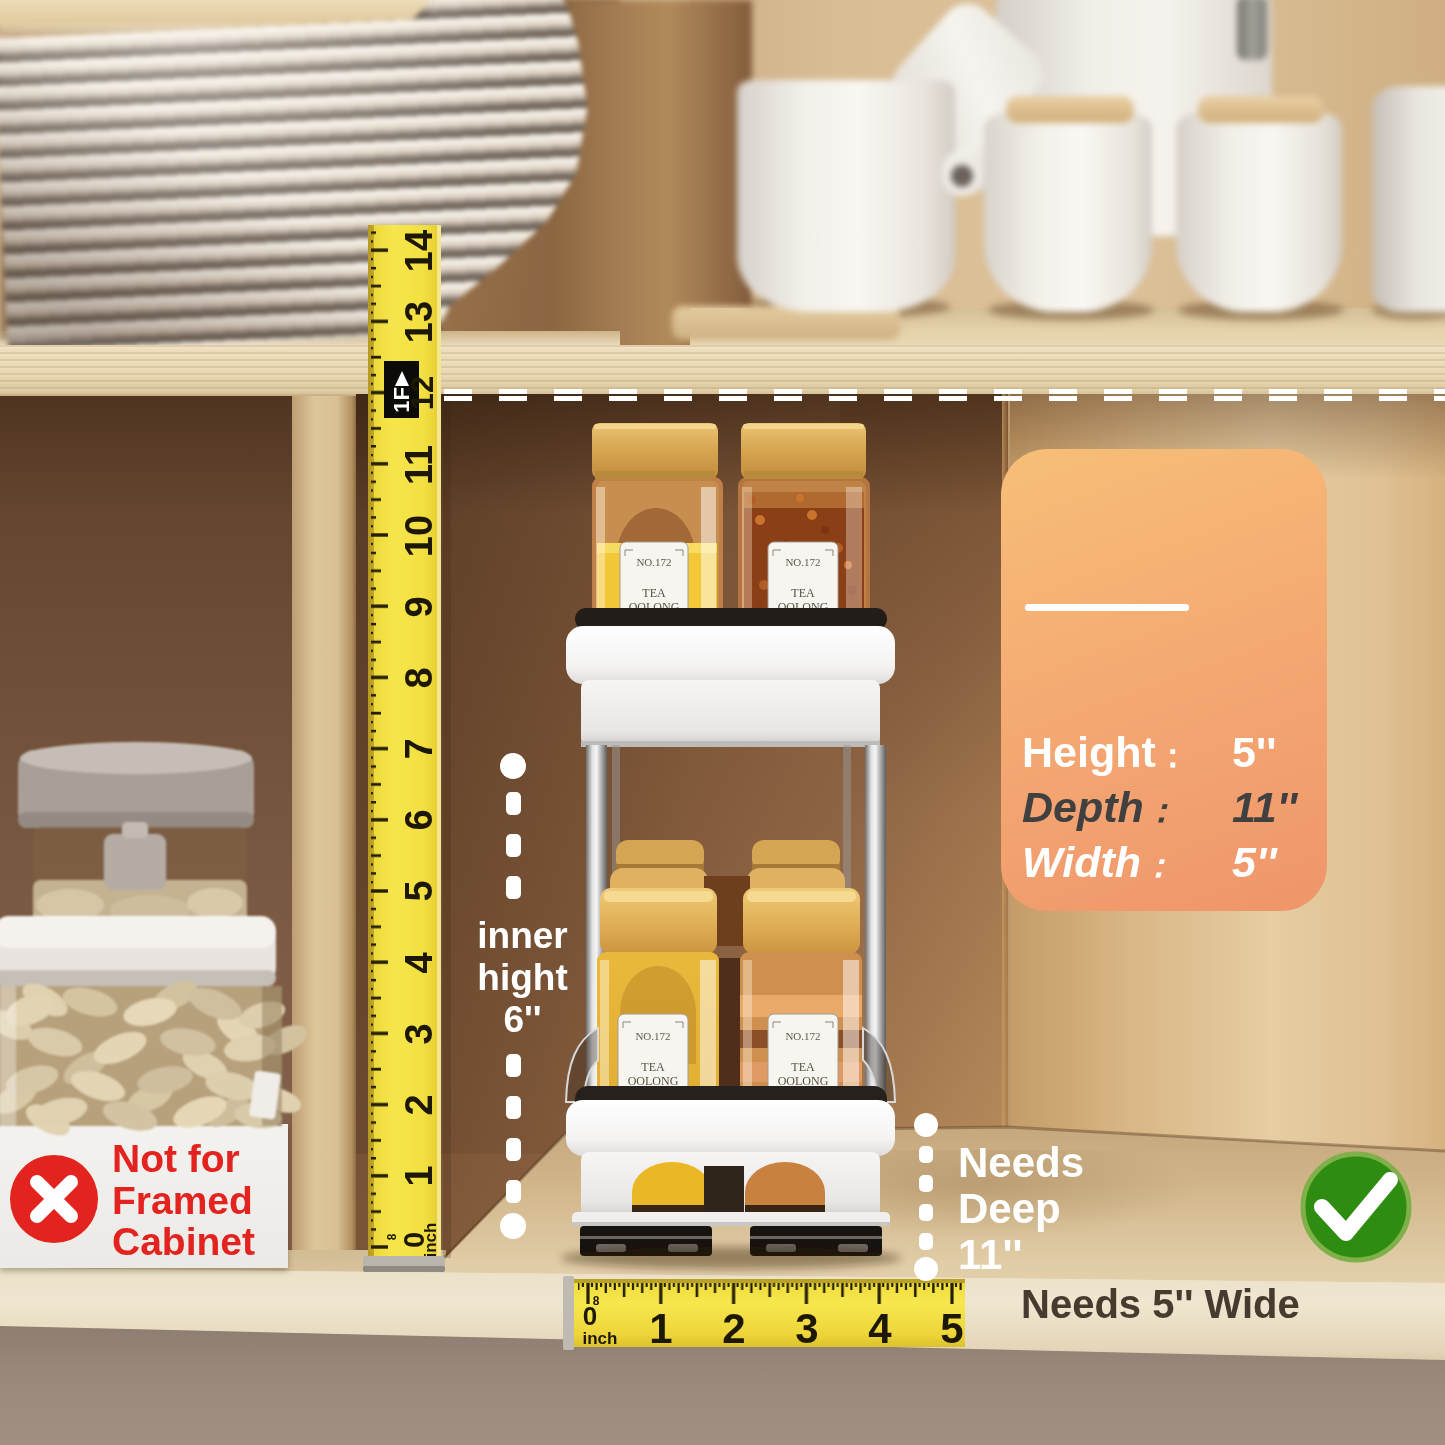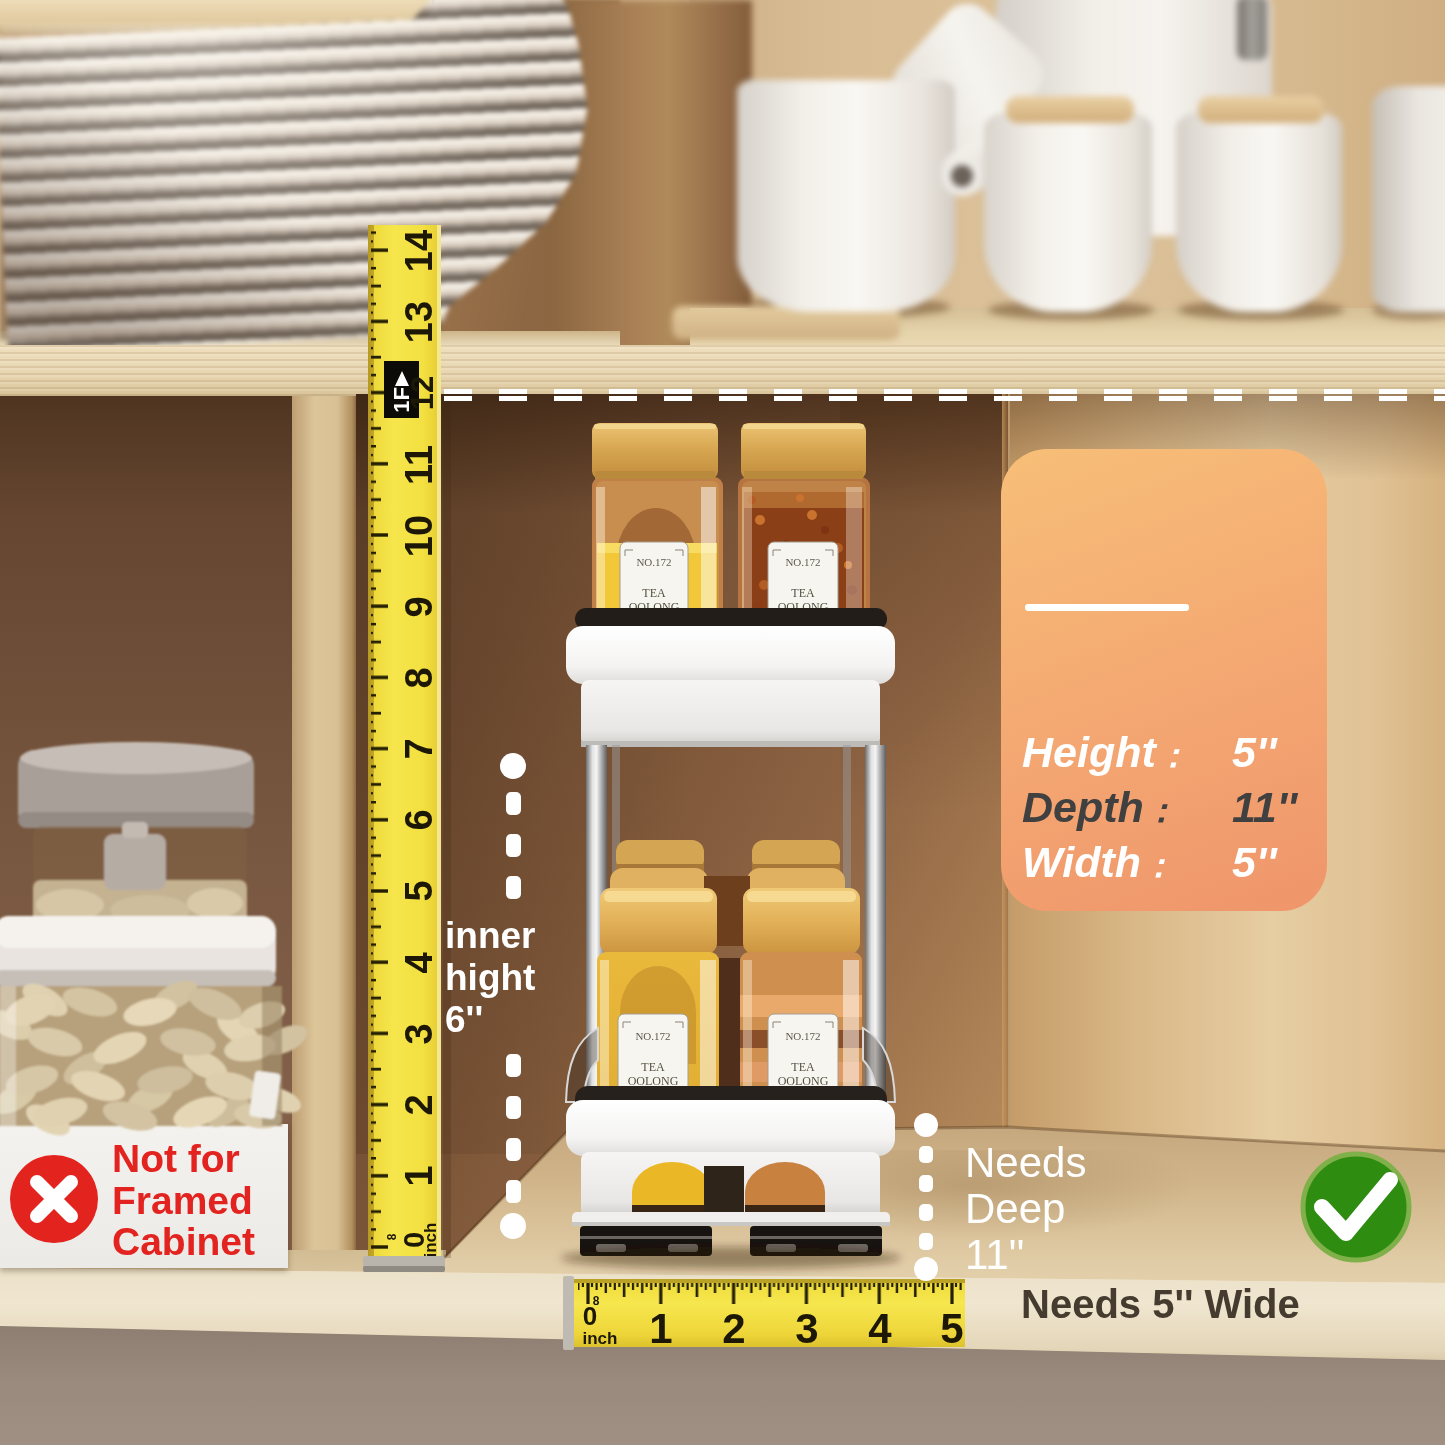--- a/index.html
+++ b/index.html
@@ -489,24 +489,24 @@
       <circle cx="1356" cy="1207" r="53" fill="#2e8c11" stroke="#7fb049" stroke-width="5"></circle>
       <path d="M1322,1207 L1346,1233 L1390,1180" stroke="#ffffff" stroke-width="16" stroke-linecap="round" stroke-linejoin="round" fill="none"></path>
     </g>
   </svg>
 
 
 
   <div style="left:1025px;top:604px;width:164px;height:7px;background:#ffffff;border-radius:3px;"></div>
 
 
-  <div style="left:1022px;top:728px;width:300px;height:50px;font-size:43px;font-weight:bold;font-style:italic;color:#ffffff;">Height<span style="position:static;font-size:34px;">：</span><span style="left:210px;top:0;">5''</span></div>
+  <div style="left:1022px;top:728px;width:300px;height:50px;font-size:43px;font-weight:bold;color:#ffffff;">Height<span style="position:static;font-size:34px;">：</span><span style="left:210px;top:0;">5''</span></div>
   <div style="left:1022px;top:783px;width:300px;height:50px;font-size:43px;font-weight:bold;font-style:italic;color:#404040;">Depth<span style="position:static;font-size:34px;">：</span><span style="left:210px;top:0;">11''</span></div>
   <div style="left:1022px;top:838px;width:300px;height:50px;font-size:43px;font-weight:bold;font-style:italic;color:#ffffff;">Width<span style="position:static;font-size:34px;">：</span><span style="left:210px;top:0;">5''</span></div>
 
-  <div style="left:445px;top:915px;width:155px;height:130px;font-size:37px;font-weight:bold;color:#ffffff;line-height:42px;">inner<br>hight<br>6''</div>
-
-  <div style="left:958px;top:1140px;width:200px;height:140px;font-size:42px;font-weight:normal;color:#ffffff;line-height:46px;margin-left:7px;">Needs<br>Deep<br>11''</div>
+  <div style="left:445px;top:915px;width:155px;height:130px;font-size:37px;font-weight:bold;color:#ffffff;text-align:center;line-height:42px;">inner<br>hight<br>6''</div>
+
+  <div style="left:958px;top:1140px;width:200px;height:140px;font-size:42px;font-weight:bold;color:#ffffff;line-height:46px;">Needs<br>Deep<br>11''</div>
 
   <div style="left:975px;top:1282px;width:320px;height:48px;font-size:40px;font-weight:bold;color:#453b2e;margin-left:46px;">Needs 5'' Wide</div>
 
   <div style="left:112px;top:1138px;width:176px;height:126px;font-size:39px;font-weight:bold;color:#e2231f;line-height:41.5px;">Not for<br>Framed<br>Cabinet</div>
 </div>
 
 </body></html>

